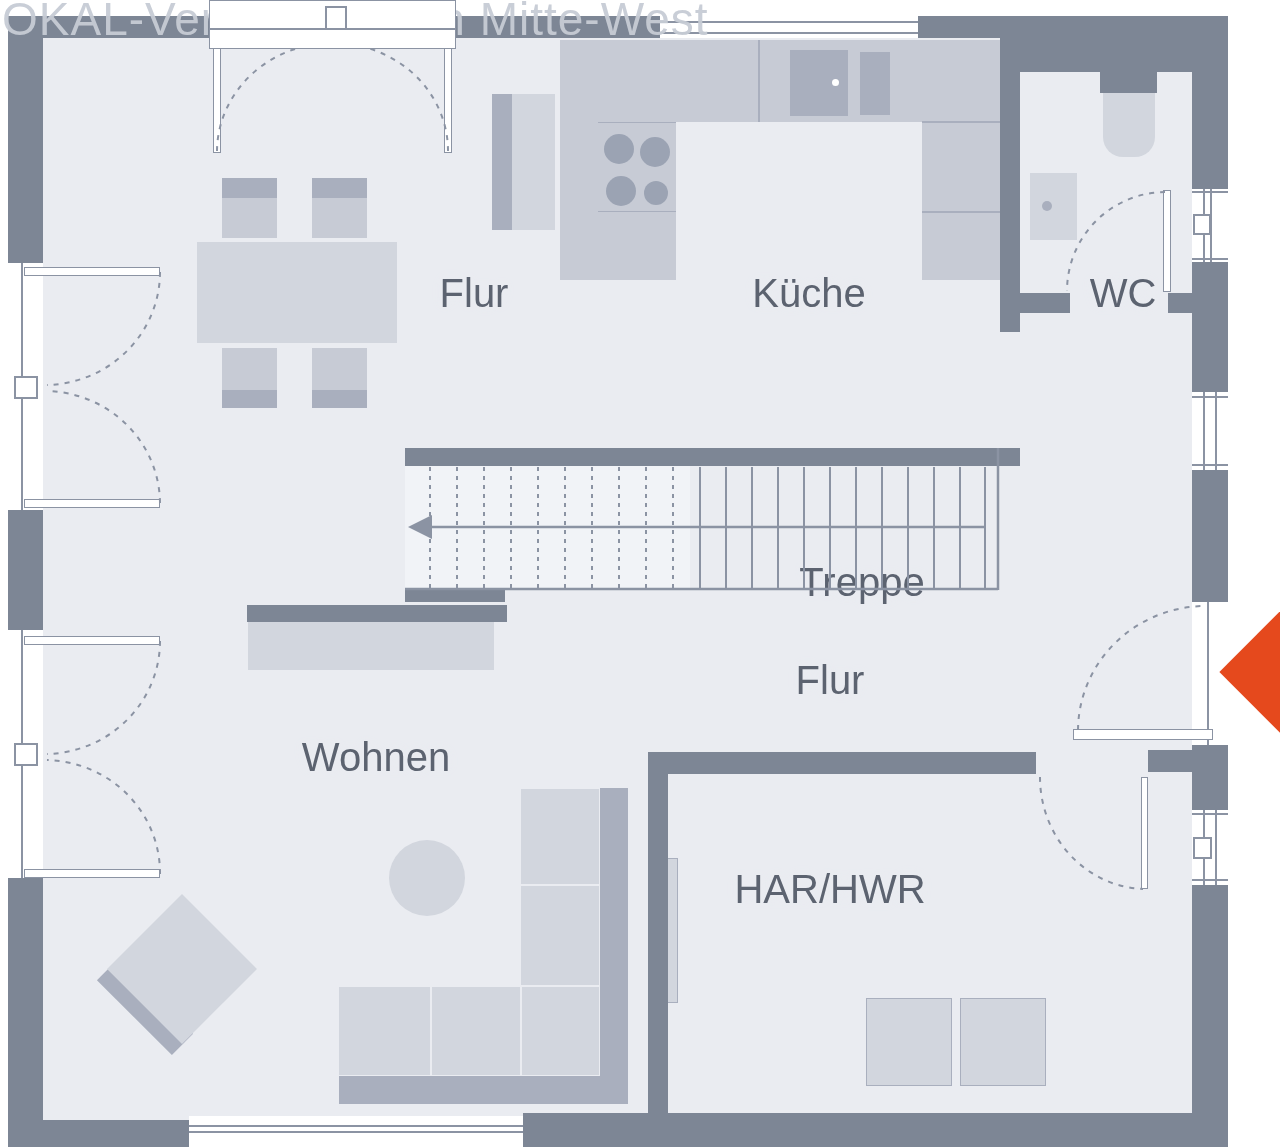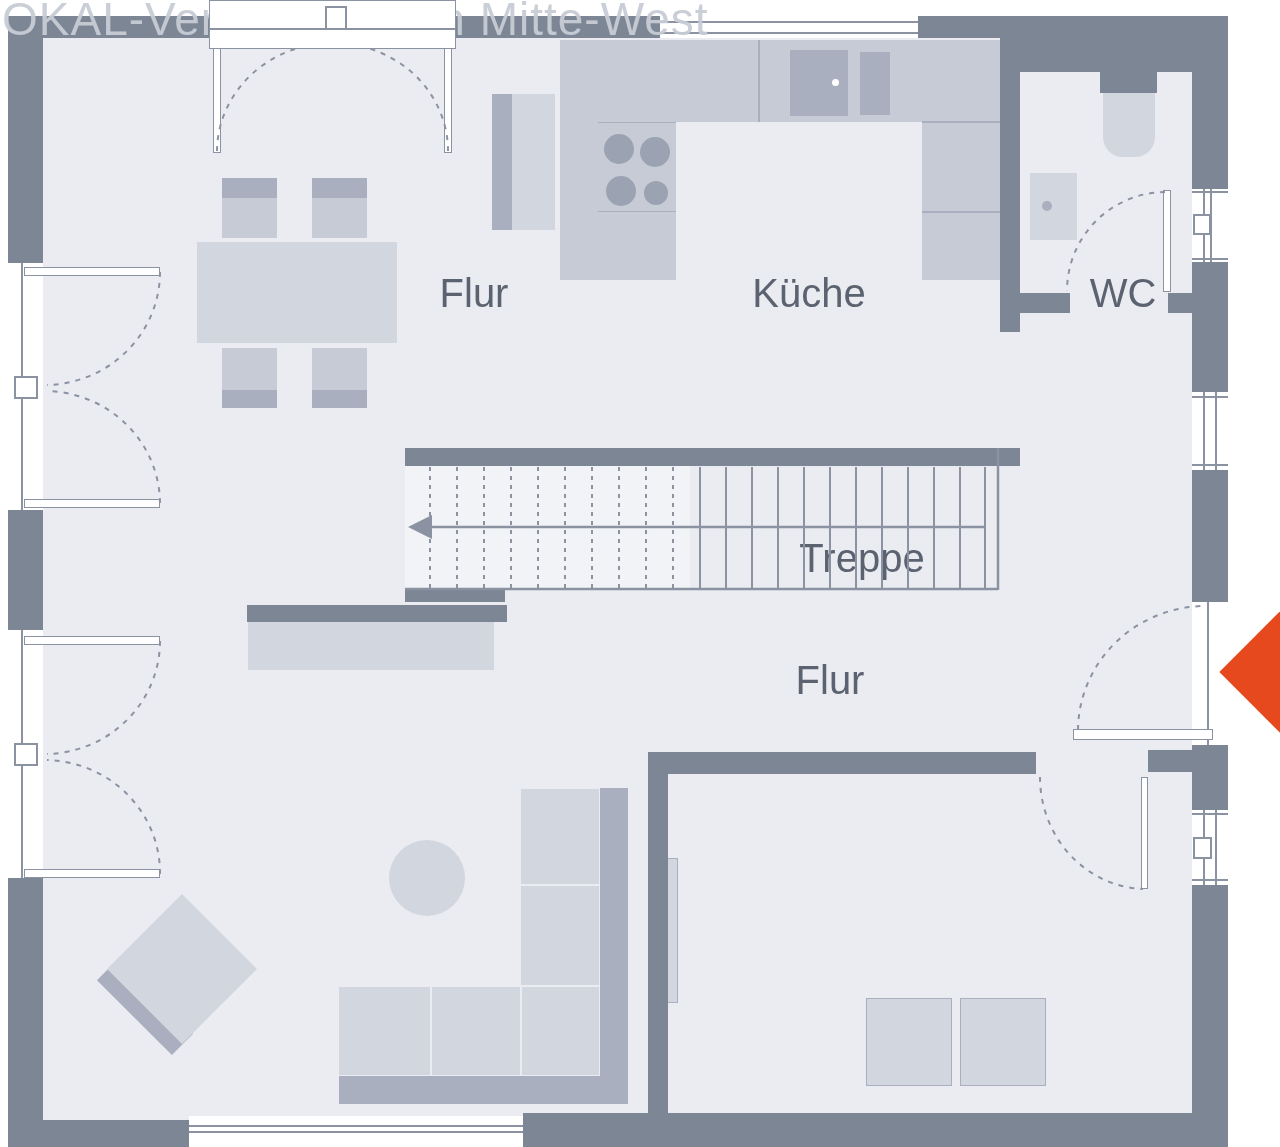--- a/index.html
+++ b/index.html
@@ -200,20 +200,22 @@
   <div class="white" style="left:189px;top:1116px;width:334px;height:28px;"></div>
   <div class="gline" style="left:189px;top:1125px;width:334px;height:2px;"></div>
   <div class="gline" style="left:189px;top:1131px;width:334px;height:2px;"></div>
 
   <div class="frame" style="left:1163px;top:190px;width:8px;height:102px;border-width:1.5px;"></div>
   <div class="frame" style="left:1141px;top:777px;width:7px;height:112px;border-width:1.5px;"></div>
 
   <div class="lbl" style="left:474px;top:293px;">Flur</div>
   <div class="lbl" style="left:809px;top:293px;">Küche</div>
   <div class="lbl" style="left:1123px;top:293px;text-align:right;">WC</div>
-  <div class="lbl" style="left:862px;top:558px;text-align:center;">Treppe</div>
+  <div class="lbl" style="left:862px;top:582px;text-align:center;">Treppe</div>
   <div class="lbl" style="left:830px;top:680px;">Flur</div>
+  <div class="lbl" style="left:376px;top:757px;">Wohnen</div>
+  <div class="lbl" style="left:830px;top:889px;">HAR/HWR</div>
 
   <div id="watermark">OKAL-Verkaufsregion Mitte-West</div>
 
   <div class="abs z7" style="left:1238px;top:627px;width:90px;height:90px;background:var(--red);transform:rotate(45deg);"></div>
 
 </div>
 
 </body></html>

